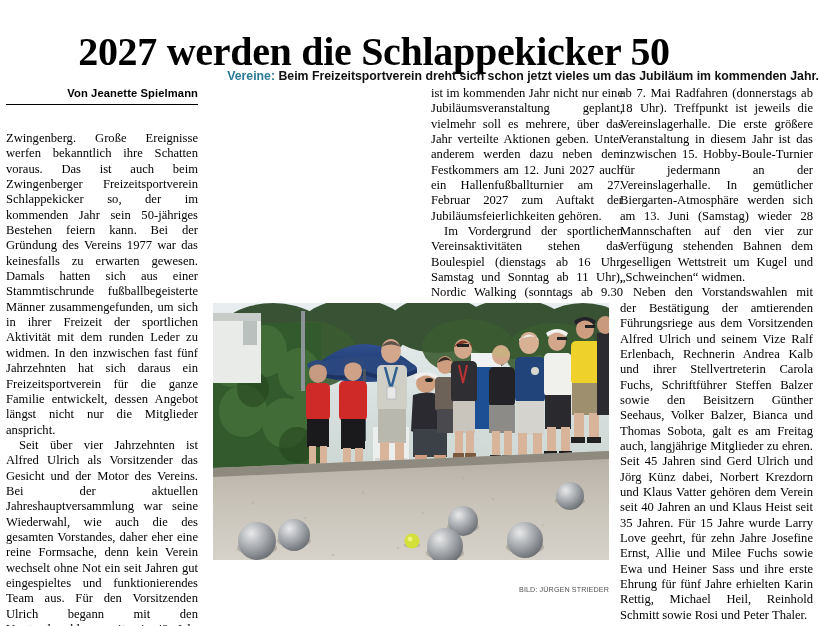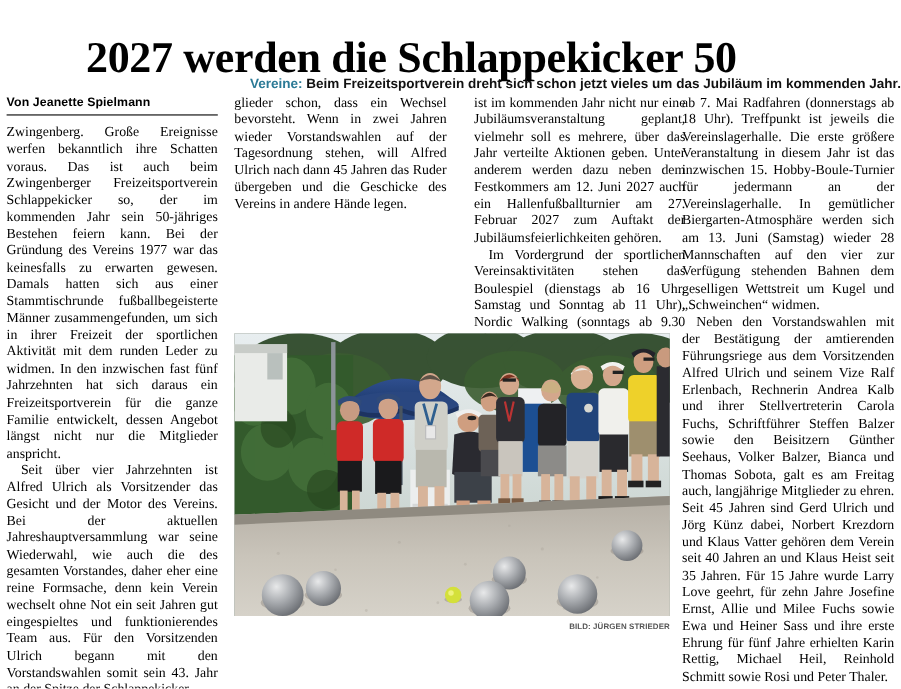--- a/index.html
+++ b/index.html
@@ -70,24 +70,24 @@
   .col1 { left: 6px;   width: 192px; }
   .col2 { left: 213px; width: 193px; }
   .col3 { left: 431px; width: 192px; }
   .col4 { left: 620px; width: 193px; }
 
   .byline {
     font-family: "Liberation Sans", sans-serif;
     font-weight: bold;
     font-size: 11.2px;
     line-height: 14px;
-    text-align: left;
+    text-align: right;
     padding-bottom: 4px;
     border-bottom: 1.6px solid #000;
-    margin-bottom: 8px;
+    margin-bottom: 26px;
     letter-spacing: 0.1px;
   }
 
   .col p {
     margin: 0;
   }
   .col p.indent {
     text-indent: 13px;
   }
   .col .place {
@@ -113,26 +113,26 @@
     top: 563px;
     width: 396px;
     font-family: "Liberation Sans", sans-serif;
     font-weight: bold;
     font-size: 10.6px;
     line-height: 13.4px;
     color: #000;
     text-align: left;
   }
   .caption .credit {
-    font-weight: bold;
+    font-weight: normal;
     font-size: 7.2px;
     letter-spacing: 0.1px;
     color: #555;
     float: right;
-    margin-top: 0;
+    margin-top: 20px;
   }
 </style>
 </head>
 <body>
 
 <div class="page">
 
   <h1 class="headline">2027 werden die Schlappekicker 50</h1>
 
   <div class="subhead">
@@ -141,21 +141,20 @@
   </div>
 
   <div class="col col1">
     <div class="byline">Von Jeanette Spielmann</div>
     <p><span class="place">Zwingenberg.</span><span> Große Ereignisse werfen bekanntlich ihre Schatten voraus. Das ist auch beim Zwingenberger Freizeitsportverein Schlappekicker so, der im kommenden Jahr sein 50-jähriges Bestehen feiern kann. Bei der Gründung des Vereins 1977 war das keinesfalls zu erwarten gewesen. Damals hatten sich aus einer Stammtischrunde fußballbegeisterte Männer zusammengefunden, um sich in ihrer Freizeit der sportlichen Aktivität mit dem runden Leder zu widmen. In den inzwischen fast fünf Jahrzehnten hat sich daraus ein Freizeitsportverein für die ganze Familie entwickelt, dessen Angebot längst nicht nur die Mitglieder anspricht.</span></p>
     <p class="indent">Seit über vier Jahrzehnten ist Alfred Ulrich als Vorsitzender das Gesicht und der Motor des Vereins. Bei der aktuellen Jahreshauptversammlung war seine Wiederwahl, wie auch die des gesamten Vorstandes, daher eher eine reine Formsache, denn kein Verein wechselt ohne Not ein seit Jahren gut eingespieltes und funktionierendes Team aus. Für den Vorsitzenden Ulrich begann mit den Vorstandswahlen somit sein 43. Jahr an der Spitze der Schlappekicker.</p>
 
   </div>
 
   <div class="col col2">
-    <p>glieder schon, dass ein Wechsel bevorsteht. Wenn in zwei Jahren wieder Vorstandswahlen auf der Tagesordnung stehen, will Alfred Ulrich nach dann 45 Jahren das Ruder übergeben und die Geschicke des Vereins in andere Hände legen.</p>
   </div>
 
   <div class="col col3">
     <p>ist im kommenden Jahr nicht nur eine Jubiläumsveranstaltung geplant, vielmehr soll es mehrere, über das Jahr verteilte Aktionen geben. Unter anderem werden dazu neben dem Festkommers am 12. Juni 2027 auch ein Hallenfußballturnier am 27. Februar 2027 zum Auftakt der Jubiläumsfeierlichkeiten gehören.</p>
     <p class="indent">Im Vordergrund der sportlichen Vereinsaktivitäten stehen das Boulespiel (dienstags ab 16 Uhr, Samstag und Sonntag ab 11 Uhr), Nordic Walking (sonntags ab 9.30 Uhr) und</p>
   </div>
 
   <div class="col col4">
     <p>ab 7. Mai Radfahren (donnerstags ab 18 Uhr). Treffpunkt ist jeweils die Vereinslagerhalle. Die erste größere Veranstaltung in diesem Jahr ist das inzwischen 15. Hobby-Boule-Turnier für jedermann an der Vereinslagerhalle. In gemütlicher Biergarten-Atmosphäre werden sich am 13. Juni (Samstag) wieder 28 Mannschaften auf den vier zur Verfügung stehenden Bahnen dem geselligen Wettstreit um Kugel und „Schweinchen“ widmen.</p>
     <p class="indent">Neben den Vorstandswahlen mit der Bestätigung der amtierenden Führungsriege aus dem Vorsitzenden Alfred Ulrich und seinem Vize Ralf Erlenbach, Rechnerin Andrea Kalb und ihrer Stellvertreterin Carola Fuchs, Schriftführer Steffen Balzer sowie den Beisitzern Günther Seehaus, Volker Balzer, Bianca und Thomas Sobota, galt es am Freitag auch, langjährige Mitglieder zu ehren. Seit 45 Jahren sind Gerd Ulrich und Jörg Künz dabei, Norbert Krezdorn und Klaus Vatter gehören dem Verein seit 40 Jahren an und Klaus Heist seit 35 Jahren. Für 15 Jahre wurde Larry Love geehrt, für zehn Jahre Josefine Ernst, Allie und Milee Fuchs sowie Ewa und Heiner Sass und ihre erste Ehrung für fünf Jahre erhielten Karin Rettig, Michael Heil, Reinhold Schmitt sowie Rosi und Peter Thaler.</p>

